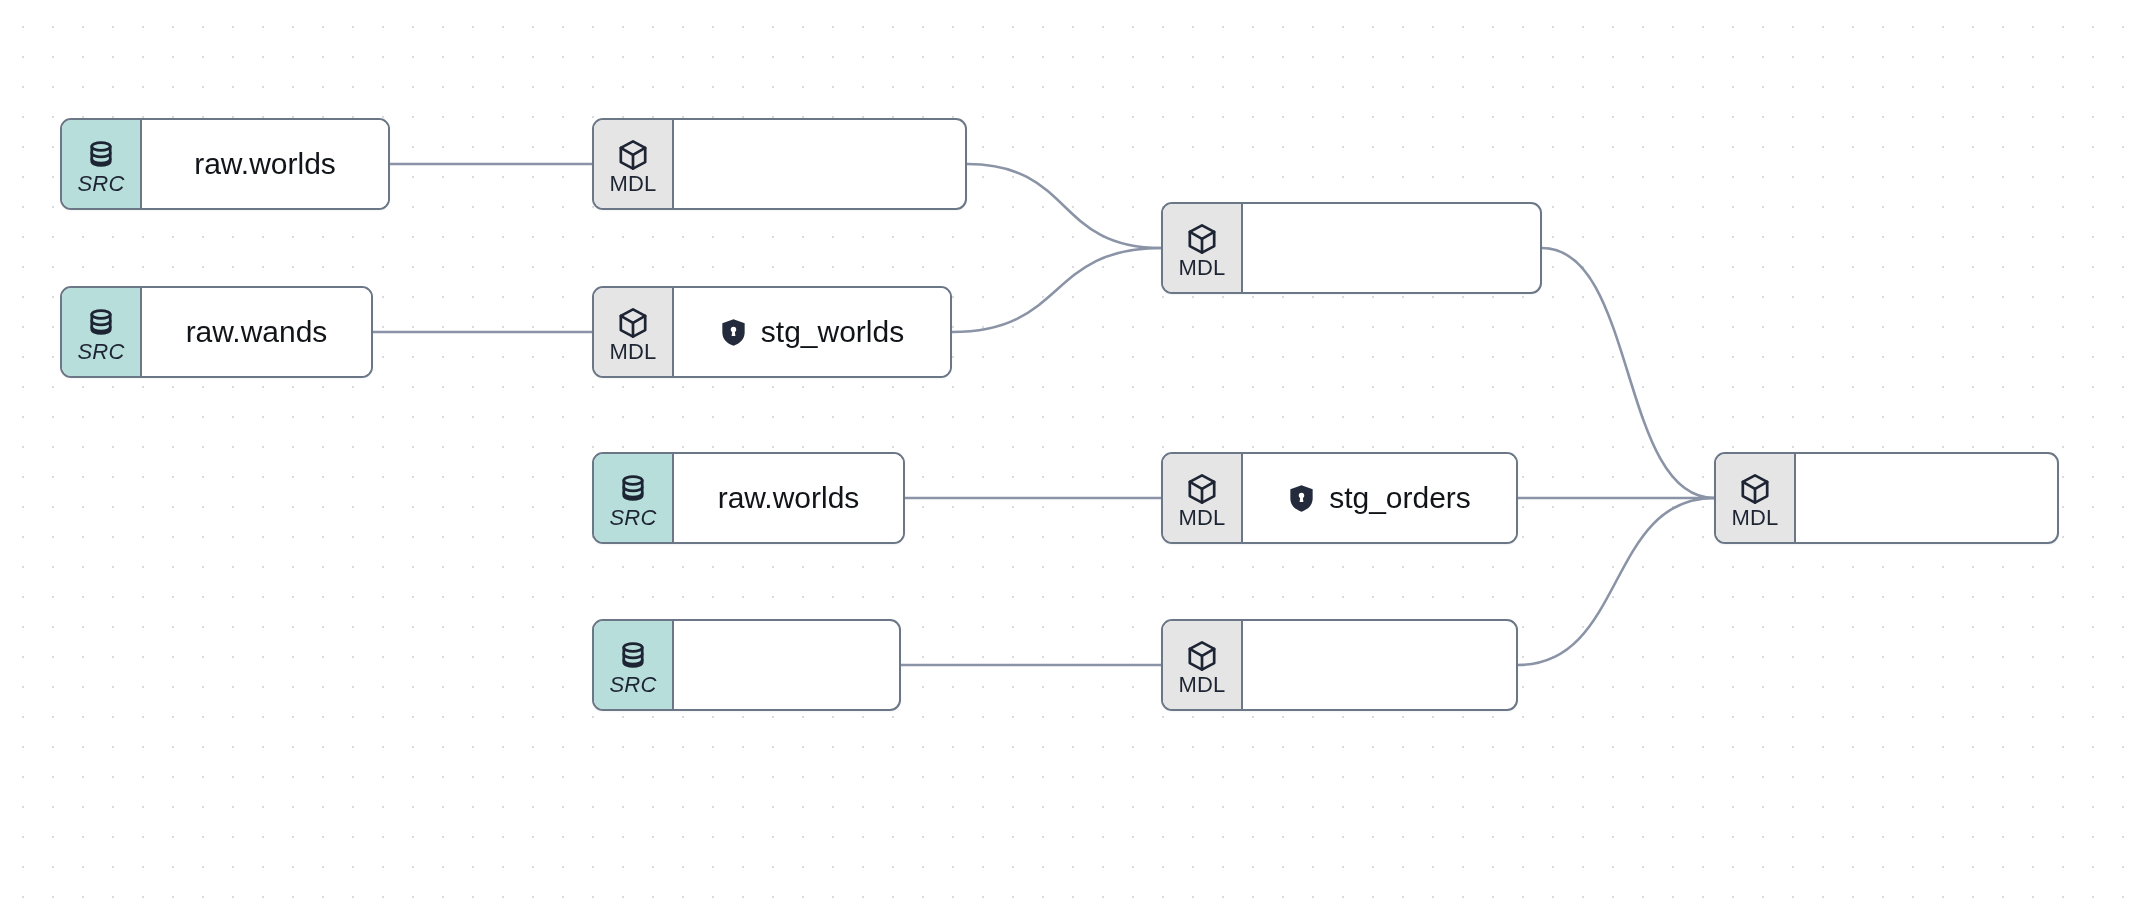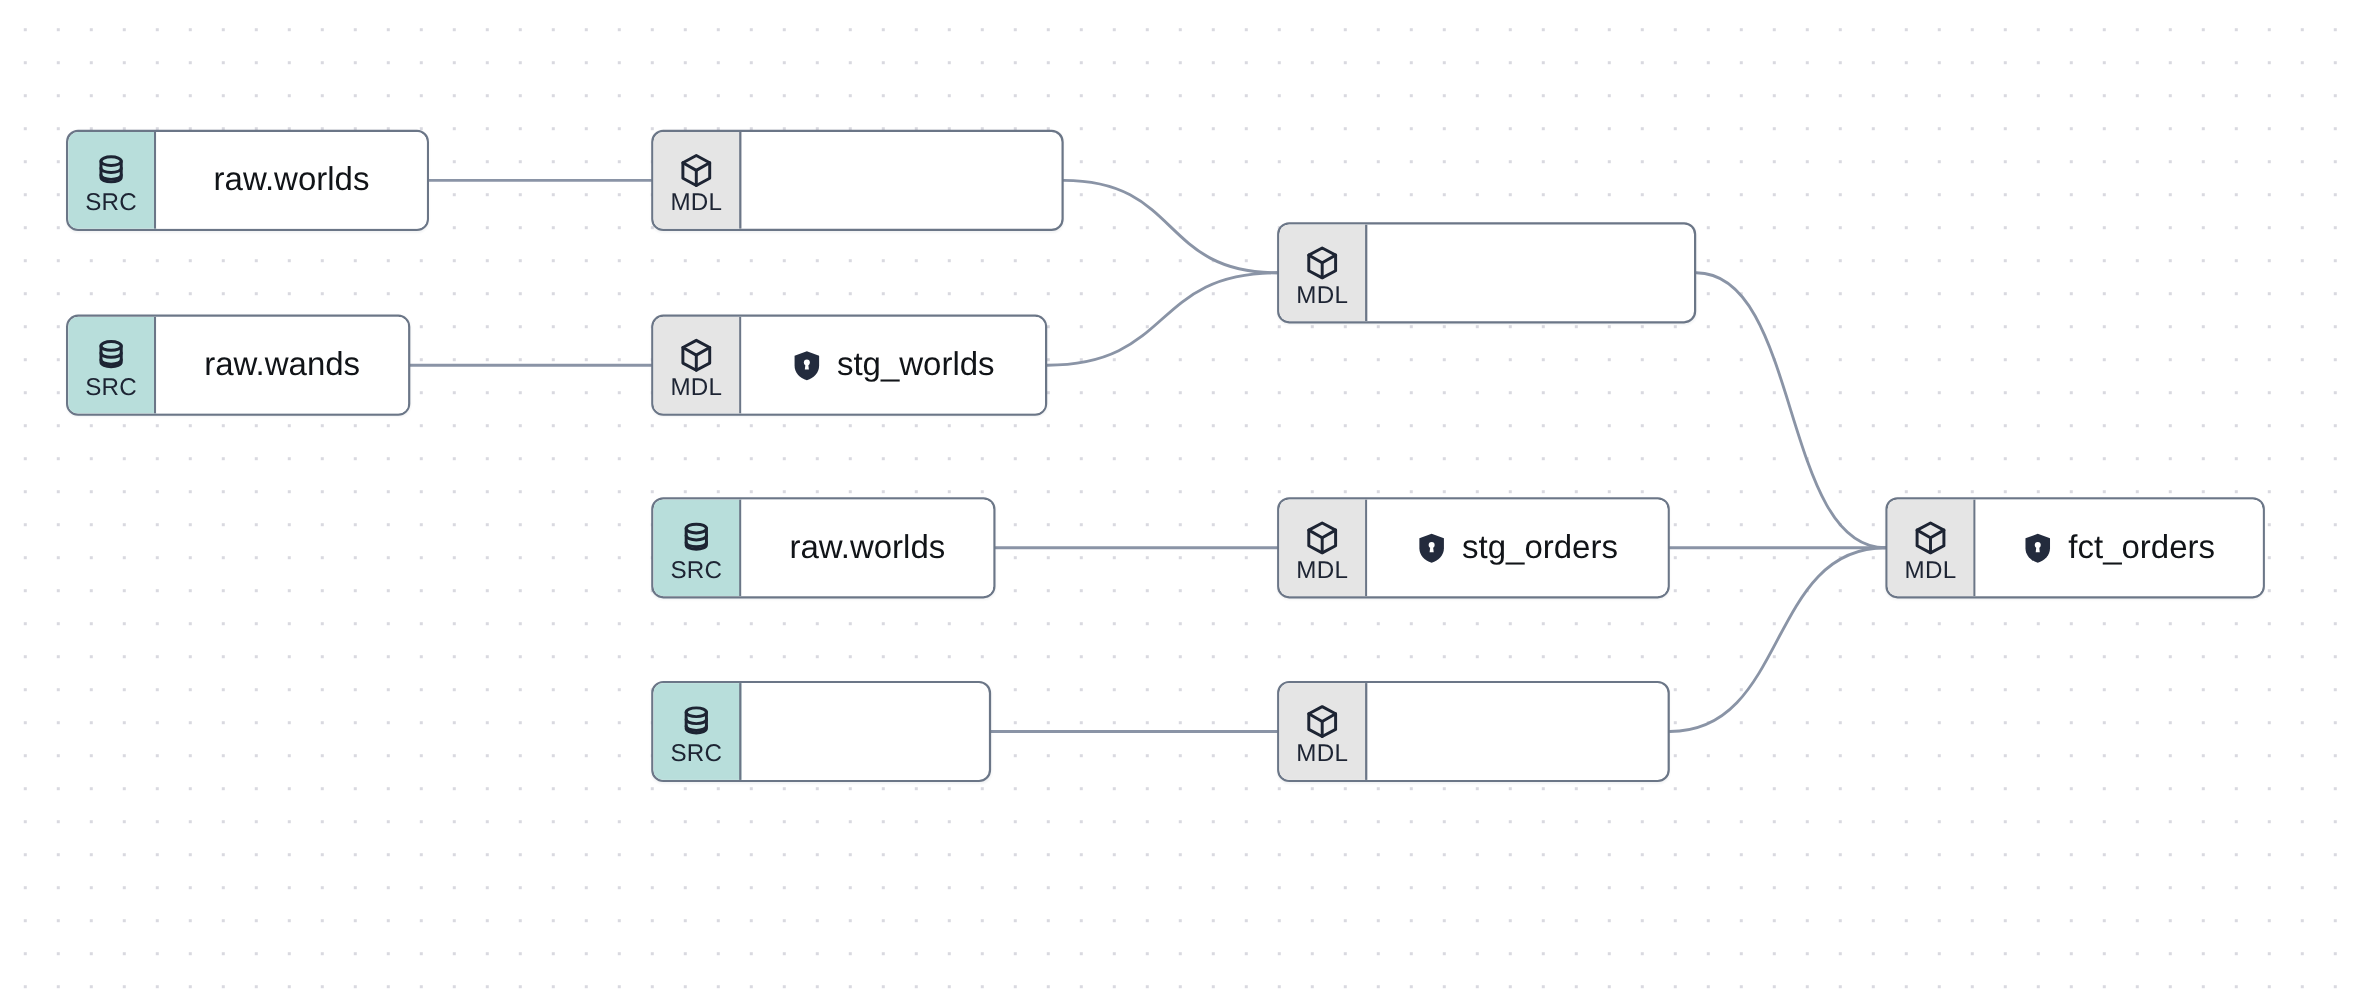--- a/index.html
+++ b/index.html
@@ -42,21 +42,21 @@
     width: 80px;
     display: flex;
     flex-direction: column;
     align-items: center;
     justify-content: center;
     gap: 1px;
     border-right: 2px solid #6b7687;
     box-sizing: border-box;
     padding-top: 4px;
   }
-  .node.src .node-badge { background: #b8dedb; }
+  .node.src .node-badge { background: #b8dedb; font-style: italic; }
   .node.mdl .node-badge { background: #e5e5e5; }
   .badge-icon {
     display: block;
     line-height: 0;
   }
   .badge-label {
     font-size: 22px;
     letter-spacing: 0.2px;
     color: #1d2433;
     font-family: "Liberation Sans", sans-serif;
@@ -222,24 +222,16 @@
       </div>
       <div class="node mdl" style="left: 1714px; top: 452px; width: 345px; height: 92px;">
         <div class="node-badge">
           <span class="badge-icon"><svg width="34" height="34" viewBox="0 0 24 24" fill="none" stroke="#1d2433" stroke-width="1.9" stroke-linecap="round" stroke-linejoin="round">
               <path d="M12 2.4 20.6 7v10L12 21.6 3.4 17V7z"></path>
               <path d="M3.4 7 12 11.9 20.6 7"></path>
               <path d="M12 11.9v9.7"></path>
             </svg></span>
           <span class="badge-label">MDL</span>
         </div>
-        <div class="node-body">
-          <span class="shield-icon"><svg width="27" height="29" viewBox="0 0 24 26" aria-hidden="true">
-              <path d="M12 1.2 22 4.8v8.1c0 5.6-4.2 10-10 11.9C6 22.9 2 18.5 2 12.9V4.8z" fill="#232b3d"></path>
-              <circle cx="12" cy="10.3" r="2.45" fill="#ffffff"></circle>
-              <path d="M10.95 10.9h2.1l.62 5.25h-3.34z" fill="#ffffff"></path>
-            </svg></span>
-          <span class="node-label">fct_orders</span>
-        </div>
       </div>
     </div>
 
 </div>
 
 </body></html>

